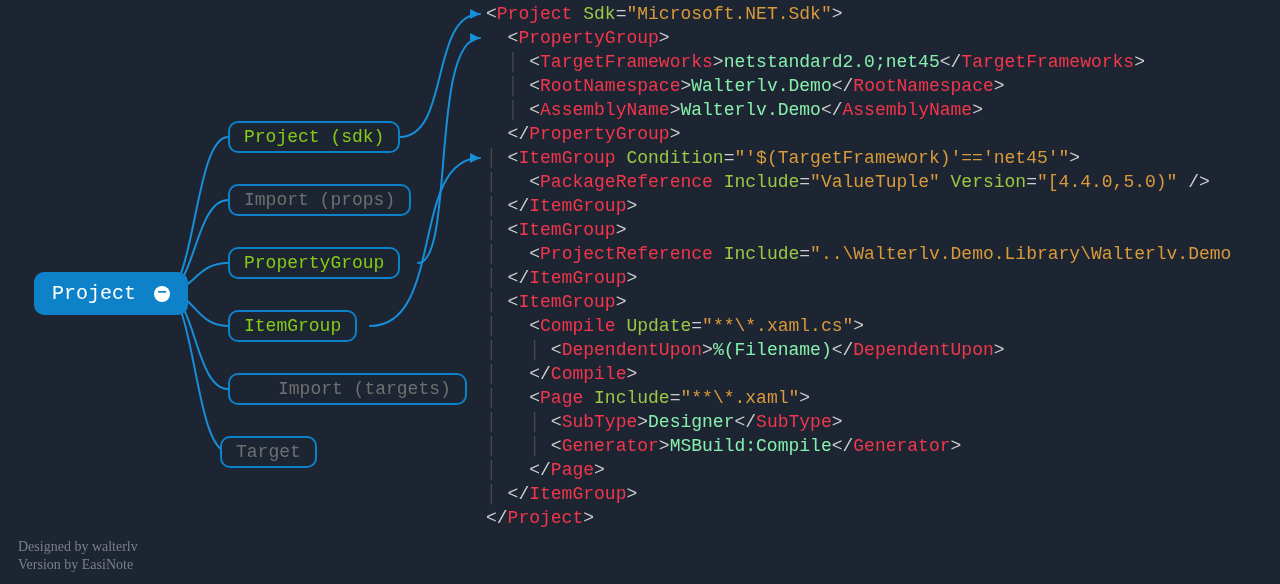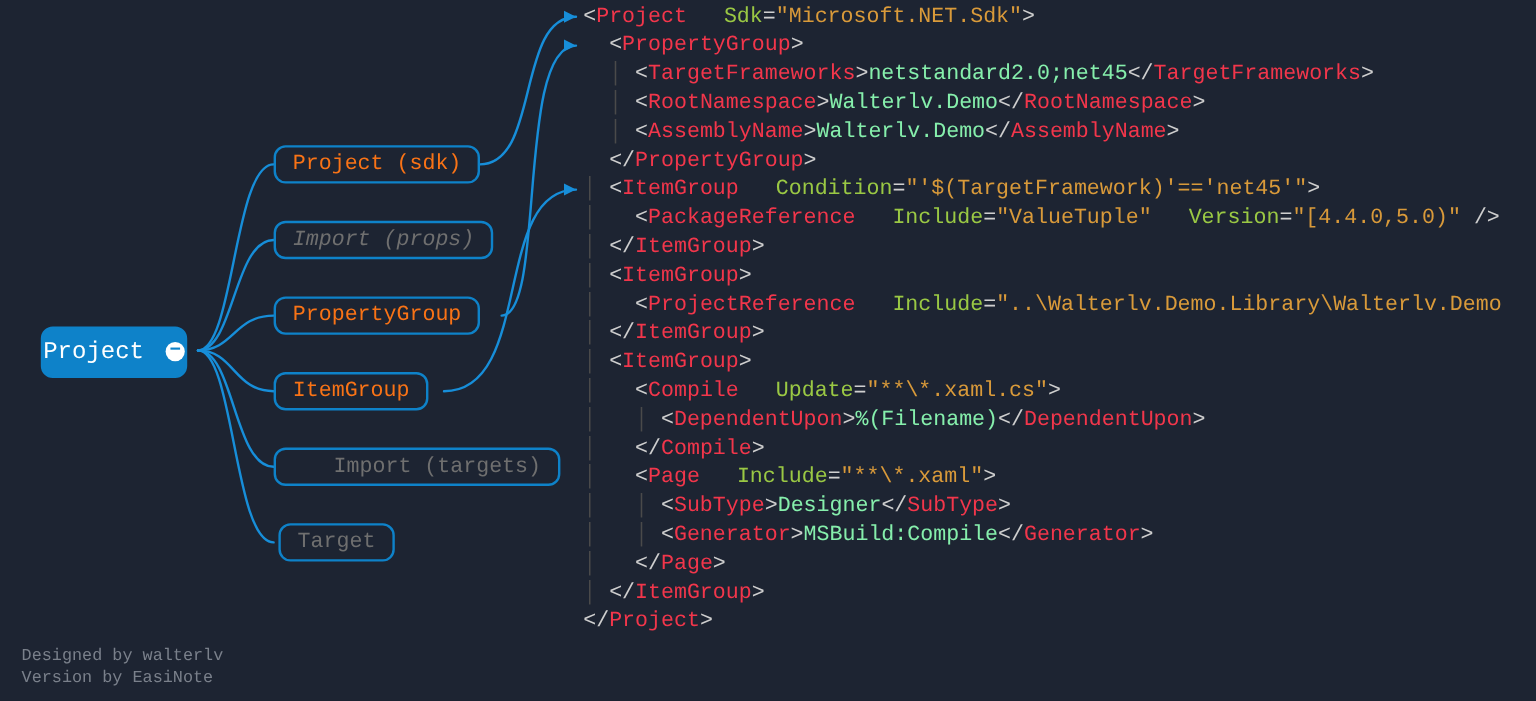--- a/index.html
+++ b/index.html
@@ -4,27 +4,27 @@
 <style>
   html,body{margin:0;padding:0;width:1280px;height:584px;background:#1d2432;font-family:Consolas,"Courier New",monospace;color:#d0d0d0;overflow:hidden;}
   .stage{position:relative;width:1280px;height:584px;}
   .node{
     position:absolute;
     border:2px solid #0e82c9;
     background:#1d2432;
     border-radius:10px;
     padding:4px 14px;
     font-size:18px;
-    color:#f97316;
+    color:#84cc16;
     white-space:nowrap;
   }
   .node.root{
     background:#0e82c9;
     color:#fff;
-    padding:8px 0;
+    padding:8px 16px;
     font-size:20px;
   }
   .node.dim{color:#6f6f6f;}
   .collapse-icon{
     display:inline-block;
     width:16px;height:16px;
     background:#fff;
     border-radius:50%;
     color:#0e82c9;
     font-weight:bold;
@@ -38,30 +38,30 @@
   .code{
     position:absolute;
     left:486px;top:2px;
     font-size:18px;
     line-height:24px;
     white-space:pre;
     font-family:Consolas,"Courier New",monospace;
   }
   .pun{color:#cfcfcf;}
   .tag{color:#f2364b;}
-  .attr{color:#9ac844;margin-left:20px;}
+  .attr{color:#9ac844;}
   .str{color:#d99a3a;}
   .txt{color:#86efac;}
   .guide{color:#4a4a4a;}
 
   .credits{
     position:absolute;
     left:18px;
     bottom:10px;
-    font-family:Liberation Mono, monospace;
+    font-family:Liberation Serif, serif;
     font-size:14px;
     color:#7a808b;
     line-height:18px;
   }
   svg.wires{position:absolute;left:0;top:0;}
   svg.wires path{stroke:#178ed9;stroke-width:2;fill:none;stroke-linecap:round;}
   svg.wires polygon{fill:#178ed9;}
 </style>
 </head>
 <body>
@@ -88,33 +88,33 @@
   </svg>
 
   <div class="node root" style="left:34px;top:272px;">
     <span>Project</span>
     <span class="collapse-icon">−</span>
   </div>
 
   <div class="node" style="left:228px;top:121px;">
     <span>Project (sdk)</span>
   </div>
-  <div class="node dim" style="left:228px;top:184px;font-style:italic;">
+  <div class="node dim" style="left:228px;top:184px;">
     <span>Import (props)</span>
   </div>
   <div class="node" style="left:228px;top:247px;">
     <span>PropertyGroup</span>
   </div>
   <div class="node" style="left:228px;top:310px;">
     <span>ItemGroup</span>
   </div>
   <div class="node dim" style="left:228px;top:373px;padding-left:48px;">
     <span>Import (targets)</span>
   </div>
-  <div class="node dim" style="left:232px;top:436px;">
+  <div class="node dim" style="left:220px;top:436px;">
     <span>Target</span>
   </div>
 
   <div class="code" id="code-block"><div><span class="pun">&lt;</span><span class="tag">Project</span><span class="txt"> </span><span class="attr">Sdk</span><span class="pun">=</span><span class="str">"Microsoft.NET.Sdk"</span><span class="pun">&gt;</span></div><div><span class="txt">  </span><span class="pun">&lt;</span><span class="tag">PropertyGroup</span><span class="pun">&gt;</span></div><div><span class="guide">  │ </span><span class="pun">&lt;</span><span class="tag">TargetFrameworks</span><span class="pun">&gt;</span><span class="txt">netstandard2.0;net45</span><span class="pun">&lt;/</span><span class="tag">TargetFrameworks</span><span class="pun">&gt;</span></div><div><span class="guide">  │ </span><span class="pun">&lt;</span><span class="tag">RootNamespace</span><span class="pun">&gt;</span><span class="txt">Walterlv.Demo</span><span class="pun">&lt;/</span><span class="tag">RootNamespace</span><span class="pun">&gt;</span></div><div><span class="guide">  │ </span><span class="pun">&lt;</span><span class="tag">AssemblyName</span><span class="pun">&gt;</span><span class="txt">Walterlv.Demo</span><span class="pun">&lt;/</span><span class="tag">AssemblyName</span><span class="pun">&gt;</span></div><div><span class="txt">  </span><span class="pun">&lt;/</span><span class="tag">PropertyGroup</span><span class="pun">&gt;</span></div><div><span class="guide">│ </span><span class="pun">&lt;</span><span class="tag">ItemGroup</span><span class="txt"> </span><span class="attr">Condition</span><span class="pun">=</span><span class="str">"'$(TargetFramework)'=='net45'"</span><span class="pun">&gt;</span></div><div><span class="guide">│   </span><span class="pun">&lt;</span><span class="tag">PackageReference</span><span class="txt"> </span><span class="attr">Include</span><span class="pun">=</span><span class="str">"ValueTuple"</span><span class="txt"> </span><span class="attr">Version</span><span class="pun">=</span><span class="str">"[4.4.0,5.0)"</span><span class="txt"> </span><span class="pun">/&gt;</span></div><div><span class="guide">│ </span><span class="pun">&lt;/</span><span class="tag">ItemGroup</span><span class="pun">&gt;</span></div><div><span class="guide">│ </span><span class="pun">&lt;</span><span class="tag">ItemGroup</span><span class="pun">&gt;</span></div><div><span class="guide">│   </span><span class="pun">&lt;</span><span class="tag">ProjectReference</span><span class="txt"> </span><span class="attr">Include</span><span class="pun">=</span><span class="str">"..\Walterlv.Demo.Library\Walterlv.Demo</span></div><div><span class="guide">│ </span><span class="pun">&lt;/</span><span class="tag">ItemGroup</span><span class="pun">&gt;</span></div><div><span class="guide">│ </span><span class="pun">&lt;</span><span class="tag">ItemGroup</span><span class="pun">&gt;</span></div><div><span class="guide">│   </span><span class="pun">&lt;</span><span class="tag">Compile</span><span class="txt"> </span><span class="attr">Update</span><span class="pun">=</span><span class="str">"**\*.xaml.cs"</span><span class="pun">&gt;</span></div><div><span class="guide">│   │ </span><span class="pun">&lt;</span><span class="tag">DependentUpon</span><span class="pun">&gt;</span><span class="txt">%(Filename)</span><span class="pun">&lt;/</span><span class="tag">DependentUpon</span><span class="pun">&gt;</span></div><div><span class="guide">│   </span><span class="pun">&lt;/</span><span class="tag">Compile</span><span class="pun">&gt;</span></div><div><span class="guide">│   </span><span class="pun">&lt;</span><span class="tag">Page</span><span class="txt"> </span><span class="attr">Include</span><span class="pun">=</span><span class="str">"**\*.xaml"</span><span class="pun">&gt;</span></div><div><span class="guide">│   │ </span><span class="pun">&lt;</span><span class="tag">SubType</span><span class="pun">&gt;</span><span class="txt">Designer</span><span class="pun">&lt;/</span><span class="tag">SubType</span><span class="pun">&gt;</span></div><div><span class="guide">│   │ </span><span class="pun">&lt;</span><span class="tag">Generator</span><span class="pun">&gt;</span><span class="txt">MSBuild:Compile</span><span class="pun">&lt;/</span><span class="tag">Generator</span><span class="pun">&gt;</span></div><div><span class="guide">│   </span><span class="pun">&lt;/</span><span class="tag">Page</span><span class="pun">&gt;</span></div><div><span class="guide">│ </span><span class="pun">&lt;/</span><span class="tag">ItemGroup</span><span class="pun">&gt;</span></div><div><span class="pun">&lt;/</span><span class="tag">Project</span><span class="pun">&gt;</span></div></div>
 
   <div class="credits">
     <div>Designed by walterlv</div>
     <div>Version by EasiNote</div>
   </div>
 </div>

